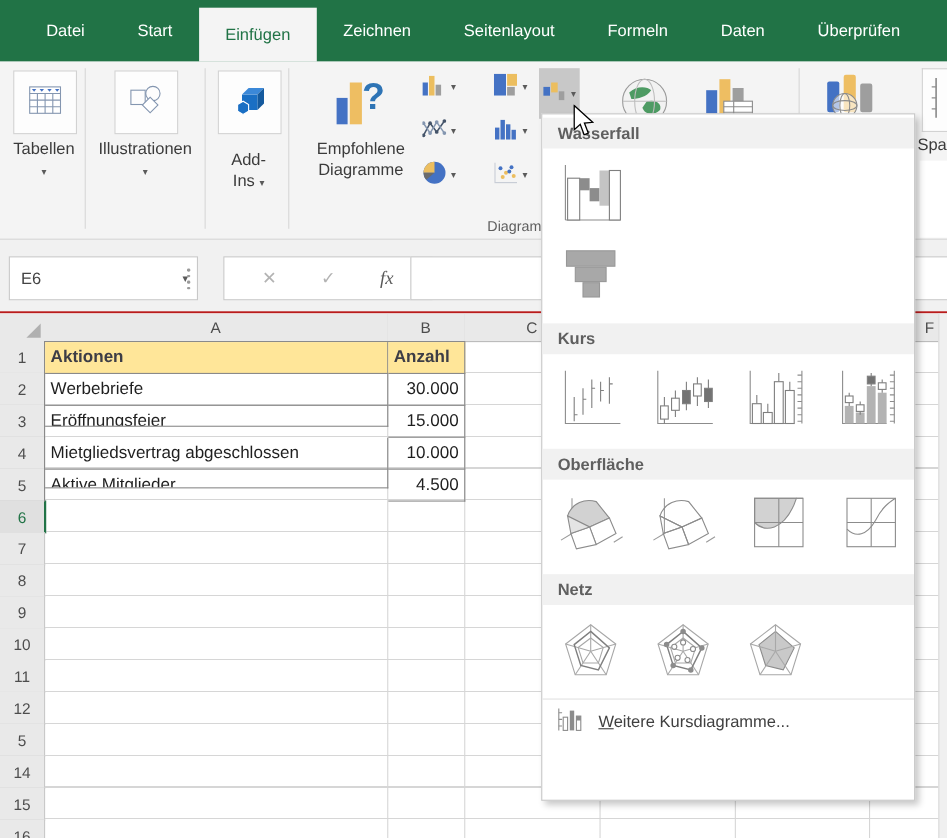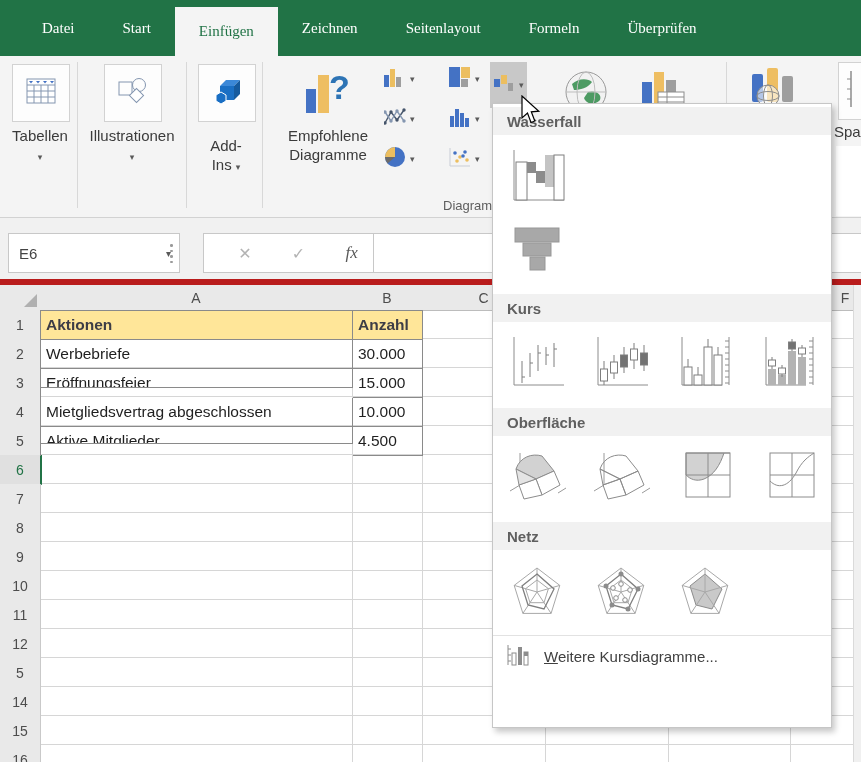--- a/index.html
+++ b/index.html
@@ -1,37 +1,37 @@
 <!DOCTYPE html>
 <html><head>
 <meta charset="utf-8">
 <style>
   html,body{margin:0;padding:0;background:#fff;}
   #app{position:relative;width:861px;height:762px;overflow:hidden;background:#fff;
        font-family:"Liberation Sans",sans-serif;-webkit-font-smoothing:antialiased;}
   .abs{position:absolute;box-sizing:border-box;}
 
   
-  .tabbar{left:0;top:0;width:861px;height:56px;background:#217346;display:flex;align-items:stretch;padding-left:18px;font-family:Liberation Serif, serif;}
+  .tabbar{left:0;top:0;width:861px;height:56px;background:#217346;display:flex;align-items:stretch;padding-left:18px;}
   .tab{color:#fff;font-size:15px;display:flex;align-items:center;padding:0 24px;cursor:default;white-space:nowrap;}
   .tab.active{background:#f4f4f4;color:#217346;margin-top:7px;align-items:center;}
 
   
   .ribbon{left:0;top:56px;width:861px;height:162px;background:#f4f4f4;border-bottom:1px solid #d2d2d2;}
   .rdivider{position:absolute;top:6px;width:1px;height:146px;background:#d8d8d8;}
   .bigbtn-box{position:absolute;width:56px;height:56px;background:#fdfdfd;border:1px solid #d2d2d2;
               display:flex;align-items:center;justify-content:center;}
   .biglabel{position:absolute;font-size:15px;color:#3b3b3b;text-align:center;line-height:19px;white-space:nowrap;}
   .drop-arrow{font-size:9px;color:#5a5a5a;line-height:9px;}
   .smallbtn{position:absolute;display:flex;align-items:center;gap:4px;height:24px;padding:1px 3px;}
   .smallbtn.pressed{background:#c8c8c8;}
   .grouplabel{position:absolute;font-size:13px;color:#5e5e5e;white-space:nowrap;}
 
   
-  .fbar{left:0;top:218px;width:861px;height:67px;background:#f1f1f1;border-bottom:6px solid #b91c1c;}
+  .fbar{left:0;top:218px;width:861px;height:67px;background:#f1f1f1;border-bottom:2px solid #b91c1c;}
   .whitebox{position:absolute;background:#fff;border:1px solid #c8c8c8;}
   .namebox{left:8px;top:15px;width:152px;height:38px;display:flex;align-items:center;padding:0 8px 0 10px;
            font-size:15px;color:#444;justify-content:space-between;}
   .fdots{position:absolute;left:170px;top:26px;display:flex;flex-direction:column;gap:3px;}
   .fdots i{width:2.5px;height:2.5px;background:#9a9a9a;border-radius:50%;}
   .fbtns{left:203px;top:15px;width:160px;height:38px;display:flex;align-items:center;justify-content:space-around;padding:0 14px;}
   .fx-x{color:#b3b3b3;font-size:16px;}
   .fx-ok{color:#b3b3b3;font-size:16px;}
   .fx-fn{color:#595959;font-size:17px;font-family:"Liberation Serif",serif;font-style:italic;}
   .finput{left:373px;top:15px;width:488px;height:38px;}
@@ -55,21 +55,21 @@
   .corner i{position:absolute;right:3px;bottom:3px;width:0;height:0;
           border-left:13px solid transparent;border-bottom:13px solid #b0b0b0;}
   .rowhdr{position:absolute;left:0;width:40px;height:29px;background:#e9e9e9;border-right:1px solid #c9c9c9;
           border-bottom:1px solid #c9c9c9;display:flex;align-items:center;justify-content:center;
           font-size:14px;color:#4d4d4d;}
   .rowhdr.active{background:#e0e0e0;color:#217346;border-right:2.5px solid #217346;}
   .trange{position:absolute;left:40px;top:25px;width:382px;height:145px;border-top:1px solid #8a8a8a;border-left:1px solid #8a8a8a;}
   .tcell{position:absolute;box-sizing:border-box;border-right:1px solid #8a8a8a;border-bottom:1px solid #8a8a8a;
          font-size:15.5px;color:#1f1f1f;line-height:28px;padding:0 5px;white-space:nowrap;overflow:hidden;}
   .tcell.hd{background:#ffe699;font-weight:bold;color:#3d3d46;}
-  .tcell.num{text-align:left;}
+  .tcell.num{text-align:right;}
   .scrollstrip{position:absolute;left:853px;top:0;width:8px;height:477px;background:#f0f0f0;border-left:1px solid #dadada;}
 
   
   .dropdown{left:492px;top:103px;width:340px;height:625px;background:#fff;border:1px solid #c6c6c6;
             box-shadow:3px 4px 6px rgba(0,0,0,.22);z-index:6;overflow:hidden;}
   .dd-h{height:28px;background:#f1f1f1;display:flex;align-items:center;padding-left:14px;
         font-size:15px;font-weight:bold;color:#5f5f5f;}
   .dd-row{display:flex;padding-left:13px;gap:22px;}
   .thumb{width:62px;height:62px;display:block;}
   .dd-sep{height:1px;background:#e2e2e2;margin-top:14px;}
@@ -83,20 +83,21 @@
 
 <div id="app">
 
   <div class="abs tabbar">
     <div class="tab">Datei</div>
     <div class="tab">Start</div>
     <div class="tab active">Einfügen</div>
     <div class="tab">Zeichnen</div>
     <div class="tab">Seitenlayout</div>
     <div class="tab">Formeln</div>
+    <div class="tab">Daten</div>
     <div class="tab">Überprüfen</div>
   </div>
 
   <div class="abs ribbon">
     <div class="rdivider" style="left:77px"></div>
     <div class="rdivider" style="left:186px"></div>
     <div class="rdivider" style="left:262px"></div>
     <div class="rdivider" style="left:726px"></div>
 
     <div class="bigbtn-box" style="left:12px;top:8px">

